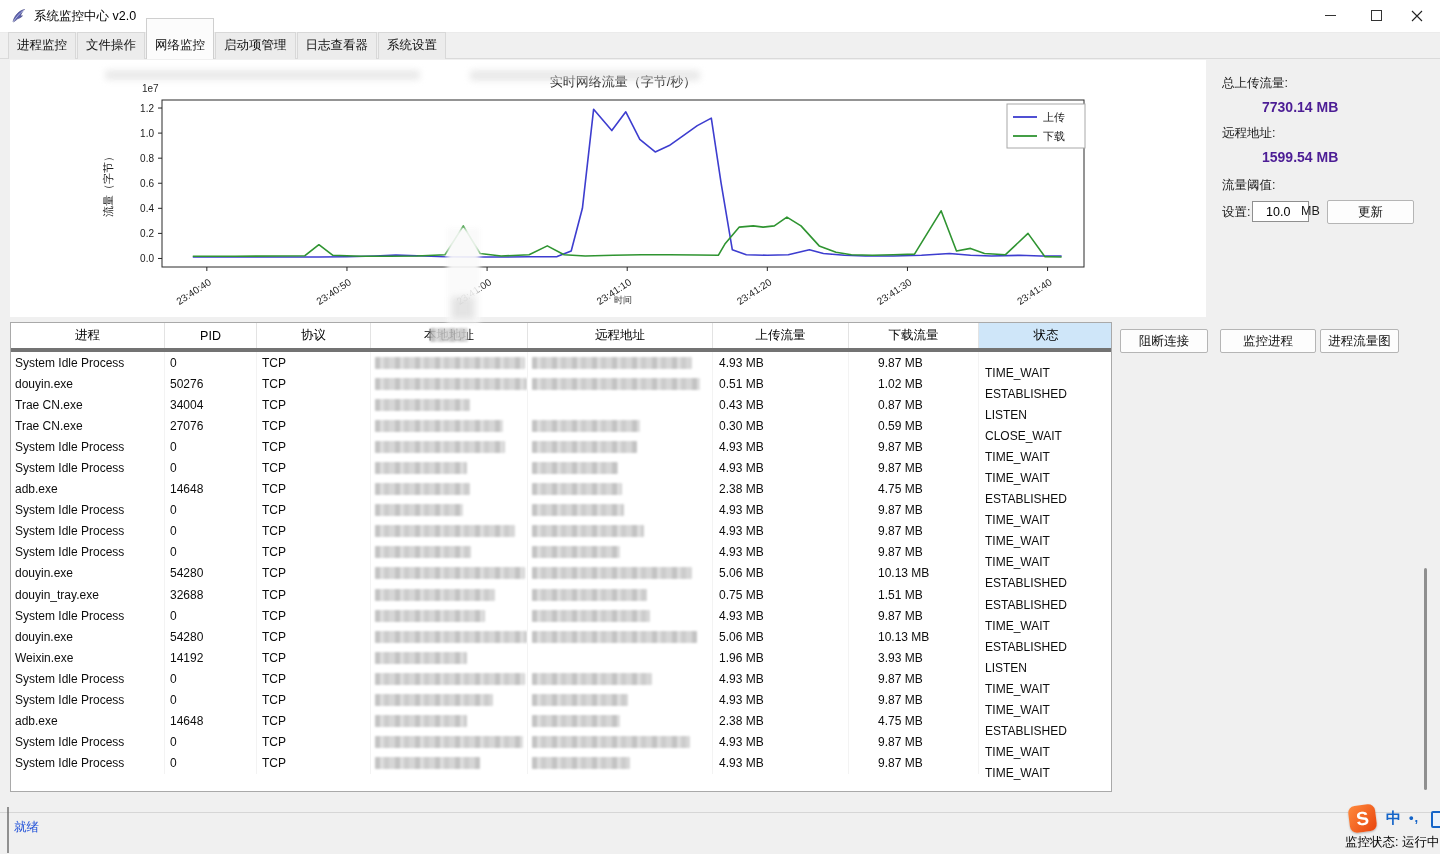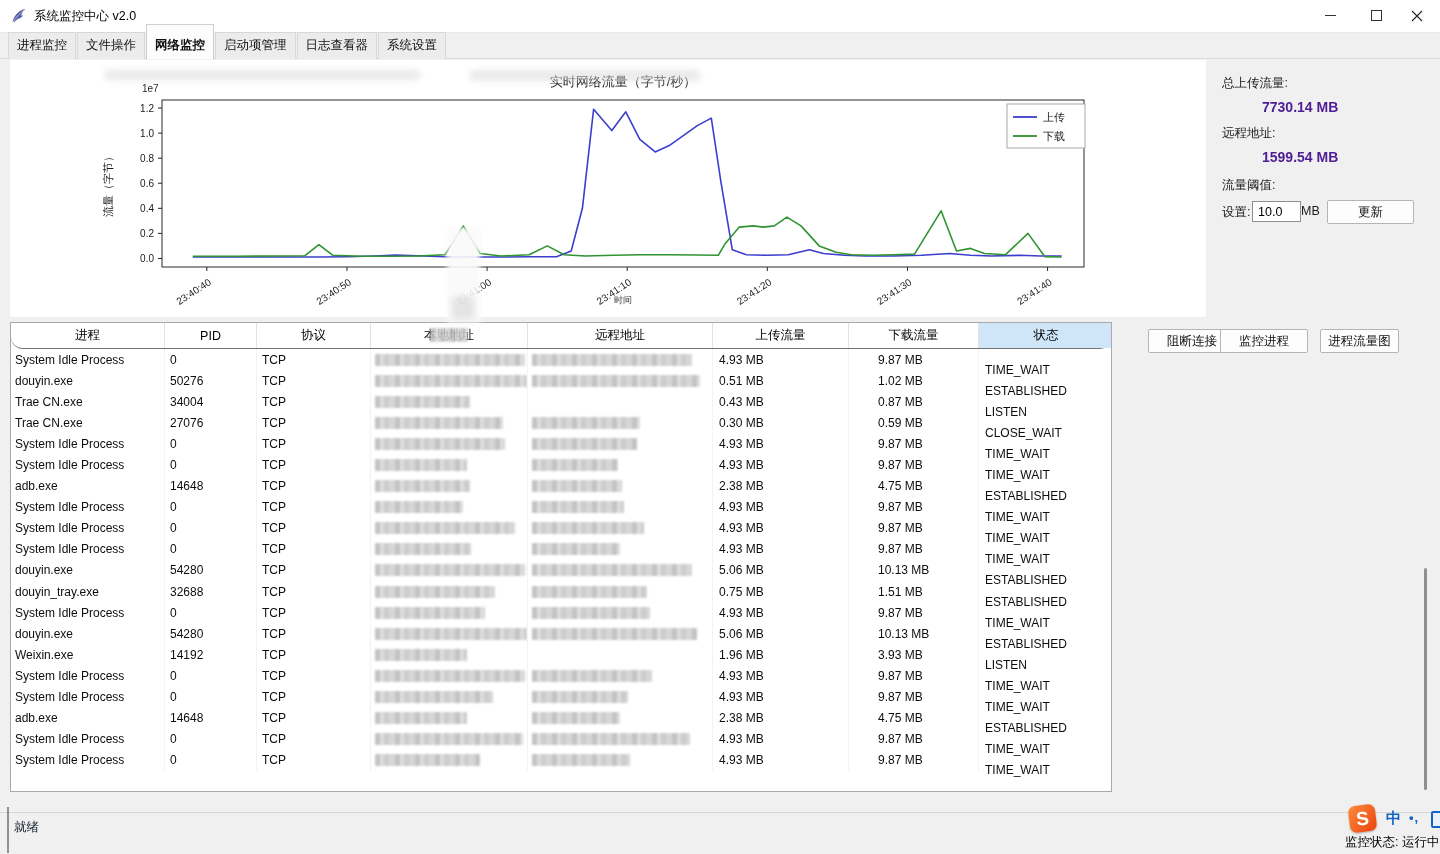--- a/index.html
+++ b/index.html
@@ -12,52 +12,52 @@
   
   .titlebar{position:absolute;left:0;top:0;width:1440px;height:32px;background:#ffffff;border-bottom:1px solid #ebebeb;}
   .app-icon{position:absolute;left:10px;top:7px;width:18px;height:18px;}
   .app-title{position:absolute;left:34px;top:8px;font-size:12.5px;color:#000;}
   .win-btn{position:absolute;top:0;width:46px;height:31px;display:flex;align-items:center;justify-content:center;}
   .win-min{left:1307px}.win-max{left:1353px}.win-close{left:1394px}
   
   .tabbar{position:absolute;left:0;top:32px;width:1440px;height:27px;display:flex;align-items:flex-end;padding-left:8px;box-sizing:border-box;}
   .nb-line{position:absolute;left:0;top:58px;width:1440px;height:1px;background:#dadada;}
   .tab{font-size:12.5px;color:#111;padding:4px 8px 5px 8px;margin-right:1px;background:#ececec;border:1px solid #d8d8d8;border-bottom:none;position:relative;z-index:1;}
-  .tab.active{background:#fcfcfc;padding-top:12px;z-index:3;border-color:#cfcfcf;font-weight:bold;}
+  .tab.active{background:#fcfcfc;padding-top:18px;z-index:3;border-color:#cfcfcf;}
   
   .chart-panel{position:absolute;left:10px;top:60px;width:1196px;height:257px;background:#ffffff;}
   .smudge-t{position:absolute;background:#d9d9d9;filter:blur(3px);opacity:.55;border-radius:3px;}
   .smudge-v{position:absolute;left:447px;top:228px;width:33px;height:95px;background:rgba(250,250,250,.9);filter:blur(2.5px);z-index:5;}
   .smudge-v2{position:absolute;left:452px;top:297px;width:22px;height:22px;background:rgba(205,205,205,.5);filter:blur(3px);z-index:6;}
   
   .stat{position:absolute;font-size:12.5px;color:#1a1a1a;white-space:nowrap;}
   .stat-value{font-weight:bold;font-size:14px;color:#4c1d95;margin-left:40px;}
-  .thr-input{position:absolute;left:1252px;top:201px;width:42px;height:19px;border:1px solid #8f8f8f;background:#fff;font-size:12.5px;padding:0 0 0 5px;font-family:inherit;color:#000;}
+  .thr-input{position:absolute;left:1252px;top:201px;width:42px;height:19px;border:1px solid #8f8f8f;background:#fff;font-size:12.5px;padding:0 0 0 13px;font-family:inherit;color:#000;}
   .btn{position:absolute;height:24px;background:#fdfdfd;border:1px solid #b5b5b5;border-radius:2px;font-size:12.5px;color:#111;display:flex;align-items:center;justify-content:center;font-family:inherit;box-sizing:border-box;}
   
   .conn-table{position:absolute;left:10px;top:322px;width:1102px;height:470px;background:#ffffff;border:1px solid #a9a9a9;box-sizing:border-box;overflow:hidden;}
   .thead,.trow{display:grid;grid-template-columns:154px 92px 114px 157px 185px 136px 130px 134px;}
-  .thead{height:25px;border-bottom:1px solid #737373;border-radius:12px;}
+  .thead{height:25px;border-bottom:4px solid #737373;}
   .th{font-size:12.5px;color:#000;display:flex;align-items:center;justify-content:center;border-right:1px solid #e3e3e3;position:relative;}
   .th:last-child{border-right:none;}
   .th-state{background:#cfe6f9;}
   .trow{height:21.1px;align-items:center;}
   .cell{font-size:12px;color:#0d0d0d;padding-left:4px;white-space:nowrap;overflow:hidden;border-right:1px solid #f3f3f3;height:100%;display:flex;align-items:center;box-sizing:border-box;}
   .cell:last-child{border-right:none;margin-top:20px;}
   .c-pid,.c-proto{padding-left:5px;}
   .c-up{padding-left:6px;}
   .c-down{padding-left:29px;}
   .c-state{padding-left:6px;}
   .redact{height:12px;border-radius:1px;background:repeating-linear-gradient(90deg,#b9b9b9 0 5px,#d8d8d8 5px 9px,#c4c4c4 9px 14px,#d0d0d0 14px 20px);filter:blur(1.2px);opacity:.85;}
   .redact-h{position:absolute;left:50%;margin-left:-19px;top:5px;width:38px;height:14px;}
   
   .vscroll{position:absolute;left:1424px;top:568px;width:3px;height:222px;background:#8f8f8f;border-radius:2px;}
   
   .statusbar{position:absolute;left:0;top:812px;width:1440px;height:42px;border-top:1px solid #d6d6d6;background:#f0f0f0;}
-  .ready{position:absolute;left:14px;top:6px;font-size:12.5px;color:#0f172a;}
+  .ready{position:absolute;left:14px;top:6px;font-size:12.5px;color:#1d4ed8;}
   .caret-mark{position:absolute;left:7px;top:-6px;width:2px;height:46px;background:#666;opacity:.7;}
   .sogou{position:absolute;left:1349px;top:-8px;width:27px;height:27px;background:linear-gradient(135deg,#ff8a3c,#e8440e);border-radius:7px;transform:rotate(-7deg);display:flex;align-items:center;justify-content:center;color:#fff;font-weight:bold;font-size:19px;box-shadow:0 1px 2px rgba(0,0,0,.25);}
   .ime-lang{position:absolute;left:1386px;top:-4px;font-size:15px;font-weight:bold;color:#1464c8;}
   .ime-punct{position:absolute;left:1409px;top:-3px;font-size:13px;font-weight:bold;color:#1464c8;letter-spacing:1px;}
   .ime-kbd{position:absolute;left:1431px;top:-2px;width:16px;height:13px;border:2px solid #1464c8;border-radius:2px;background:#eaf2fc;}
   .mon-status{position:absolute;left:1345px;top:21px;font-size:12.5px;color:#000;white-space:nowrap;}
 </style>
 </head>
 <body>
 
@@ -440,22 +440,22 @@
         <div class="cell c-remote">
           <div class="redact" style="width: 98px;"></div>
         </div>
         <div class="cell c-up">4.93 MB</div>
         <div class="cell c-down">9.87 MB</div>
         <div class="cell c-state">TIME_WAIT</div>
       </div>
     </div>
 </div>
 
-<button class="btn" style="left:1120px;top:329px;width:88px;margin-left:28px;">阻断连接</button>
-<button class="btn" style="left:1220px;top:329px;width:88px;">监控进程</button>
+<button class="btn" style="left:1120px;top:329px;width:88px;">阻断连接</button>
+<button class="btn" style="left:1220px;top:329px;width:96px;">监控进程</button>
 <button class="btn" style="left:1320px;top:329px;width:79px;">进程流量图</button>
 
 <div class="vscroll"></div>
 
 <div class="statusbar">
   <div class="caret-mark"></div>
   <div class="ready">就绪</div>
   <div class="sogou">S</div>
   <div class="ime-lang">中</div>
   <div class="ime-punct">•,</div>

